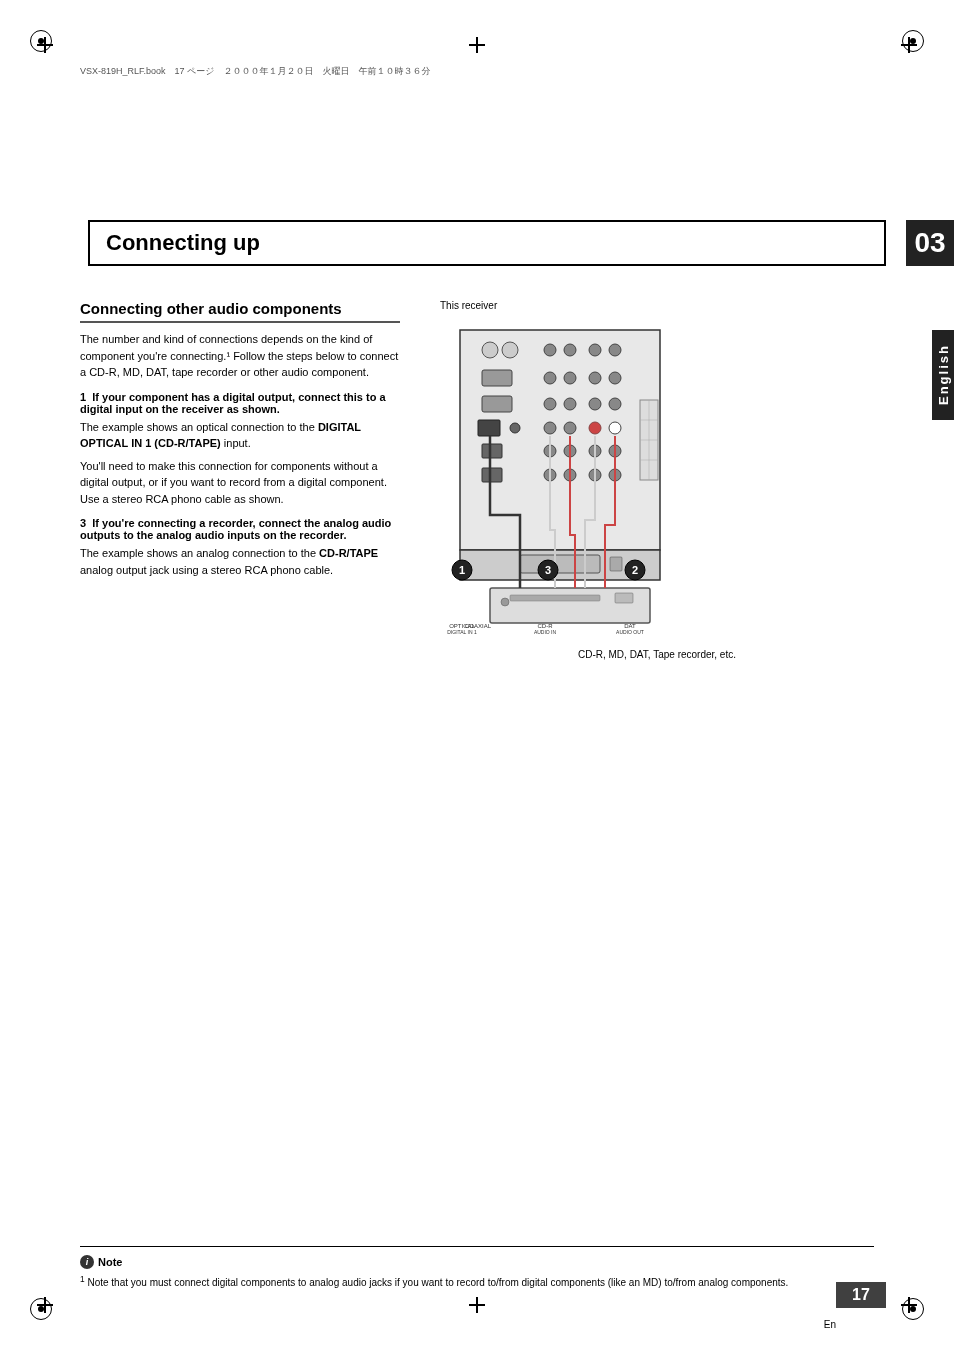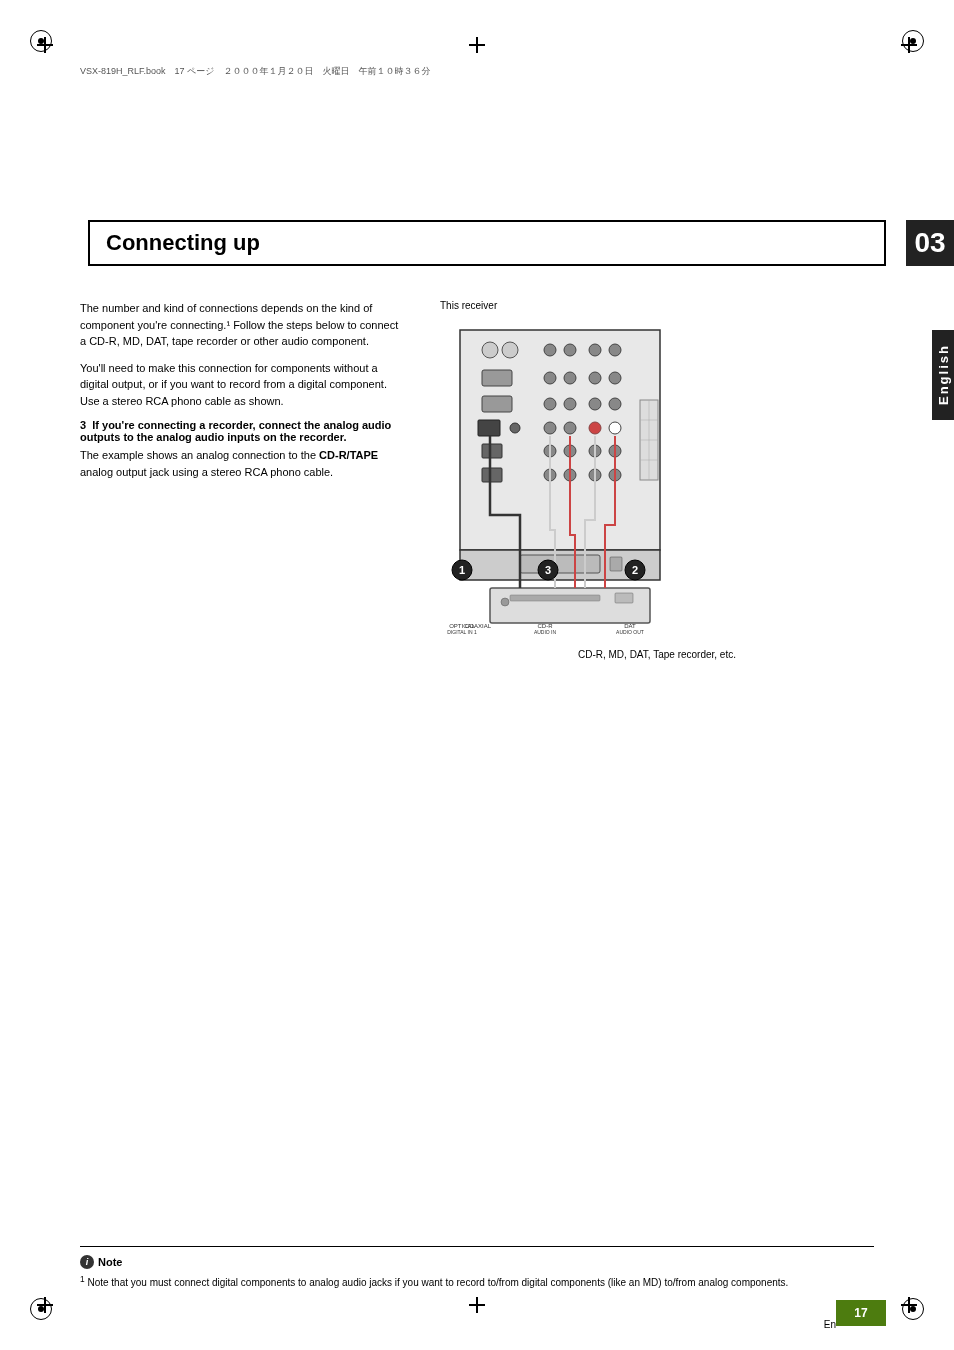--- a/index.html
+++ b/index.html
@@ -233,30 +233,30 @@
     }
 
     .note-text {
       font-size: 10px;
       line-height: 1.5;
     }
 
     
     .page-number-badge {
       position: absolute;
-      bottom: 24px;
+      bottom: 42px;
       right: 68px;
       width: 50px;
       height: 26px;
-      background: #4d7c0f;
+      background: #404040;
       color: #fff;
       display: flex;
       align-items: center;
       justify-content: center;
-      font-size: 12px;
+      font-size: 16px;
       font-weight: bold;
     }
 
     .page-en {
       position: absolute;
       bottom: 20px;
       right: 118px;
       font-size: 10px;
     }
   </style>
@@ -287,23 +287,32 @@
   <h1>Connecting up</h1>
 </div>
 
 <div class="english-sidebar">
   <span>English</span>
 </div>
 
 <div class="content-area">
 
   <div class="left-column">
+    <div class="section-title">
+      <span>Connecting other audio components</span>
+    </div>
 
     <p class="body-text">The number and kind of connections depends on the kind of component you're connecting.¹ Follow the steps below to connect a CD-R, MD, DAT, tape recorder or other audio component.</p>
 
+    <div class="step-heading">
+      <span>1&nbsp;&nbsp;</span><span>If your component has a digital output, connect this to a digital input on the receiver as shown.</span>
+    </div>
+    <p class="step-body">
+      The example shows an optical connection to the <strong>DIGITAL OPTICAL IN 1 (CD-R/TAPE)</strong> input.
+    </p>
 
     <p class="step-body">You'll need to make this connection for components without a digital output, or if you want to record from a digital component. Use a stereo RCA phono cable as shown.</p>
 
     <div class="step-heading">
       <span>3&nbsp;&nbsp;</span><span>If you're connecting a recorder, connect the analog audio outputs to the analog audio inputs on the recorder.</span>
     </div>
     <p class="step-body">
       The example shows an analog connection to the <strong>CD-R/TAPE</strong> analog output jack using a stereo RCA phono cable.
     </p>
   </div>

